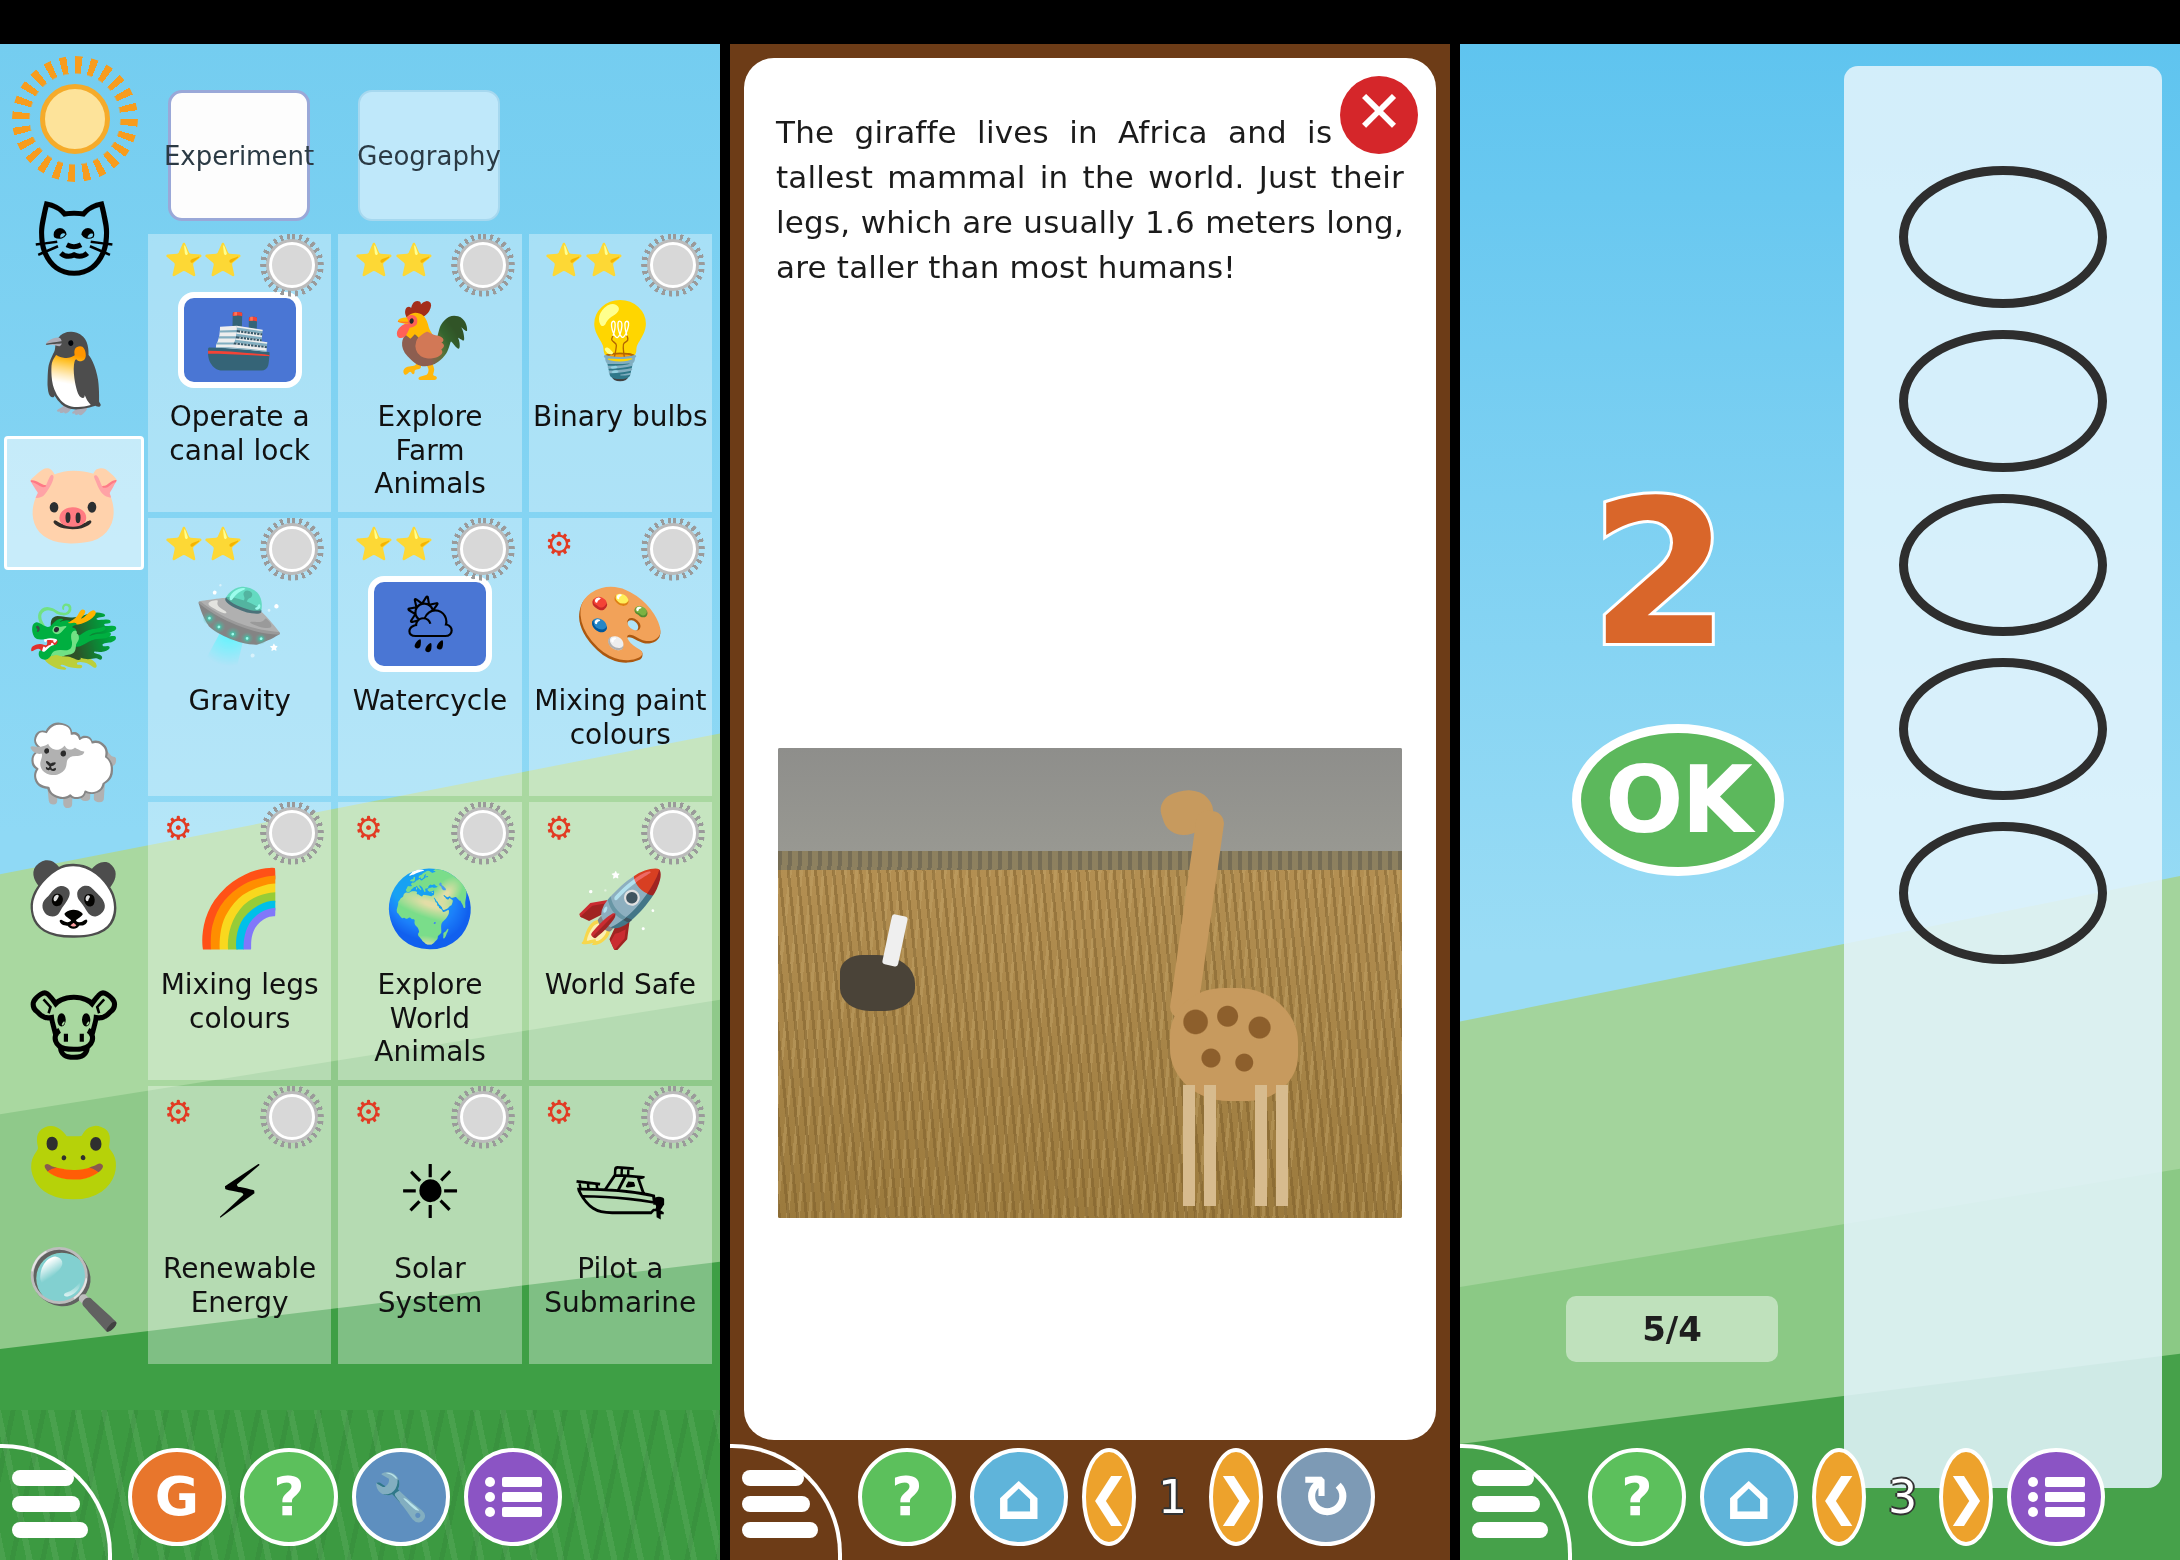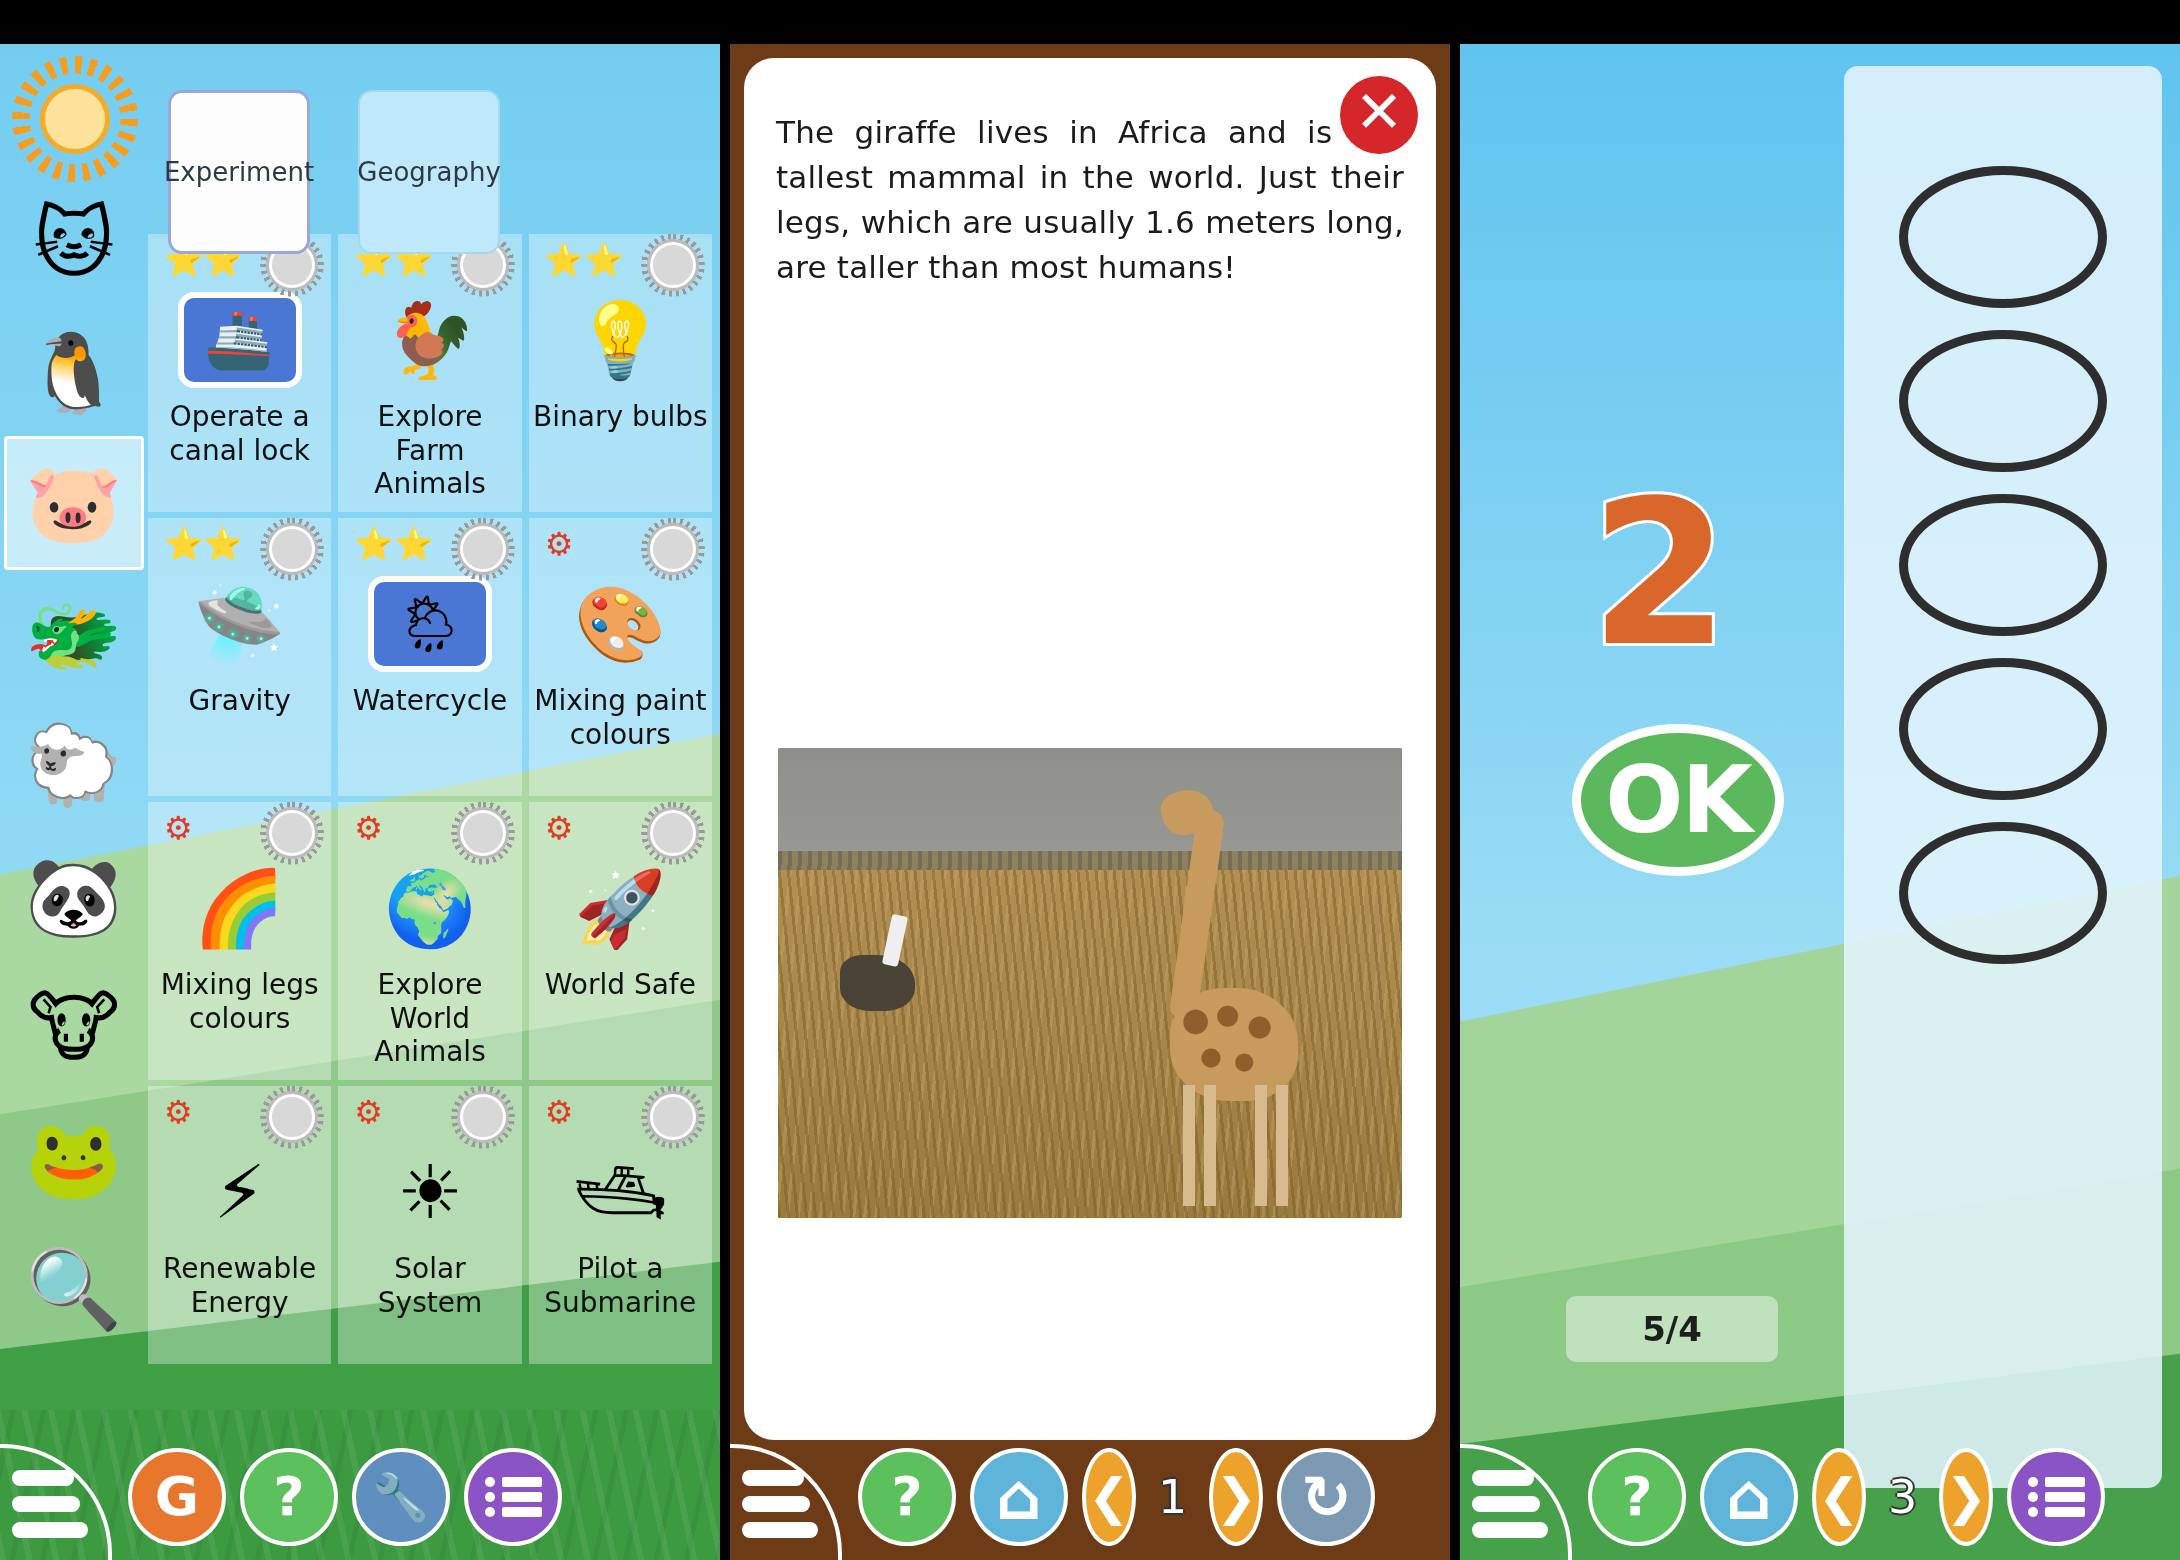--- a/index.html
+++ b/index.html
@@ -50,21 +50,21 @@
   .rail { position:absolute; left:0; top:0; width:148px; bottom:0; z-index:6; }
   .rail-item { position:absolute; left:4px; width:140px; height:134px;
     display:flex; align-items:center; justify-content:center; }
   .rail-item.sel { background:rgba(255,255,255,.55); border:3px solid #fff;
       border-radius:4px; }
   .rail-emoji { font-size:78px; line-height:1; filter:saturate(1.1); }
 
   
   .tabs { position:absolute; left:168px; top:46px; display:flex; gap:48px; z-index:7;}
   .tab {
-    width:142px; height:164px; border-radius:14px;
+    width:142px; height:131px; border-radius:14px;
     background:#bfe8fa; border:2px solid #a6d8ef;
     display:flex; align-items:center; justify-content:center;
     font-size:26px; color:#2b3a44; font-family:"DejaVu Sans", sans-serif;
   }
   .tab.active { background:#fdfdfd; border:3px solid #9aa8d8; }
 
   
   .grid { position:absolute; left:148px; right:8px; top:190px; z-index:5;
           display:grid; grid-template-columns:repeat(3,1fr);
           grid-auto-rows:278px; gap:6px 7px; }

